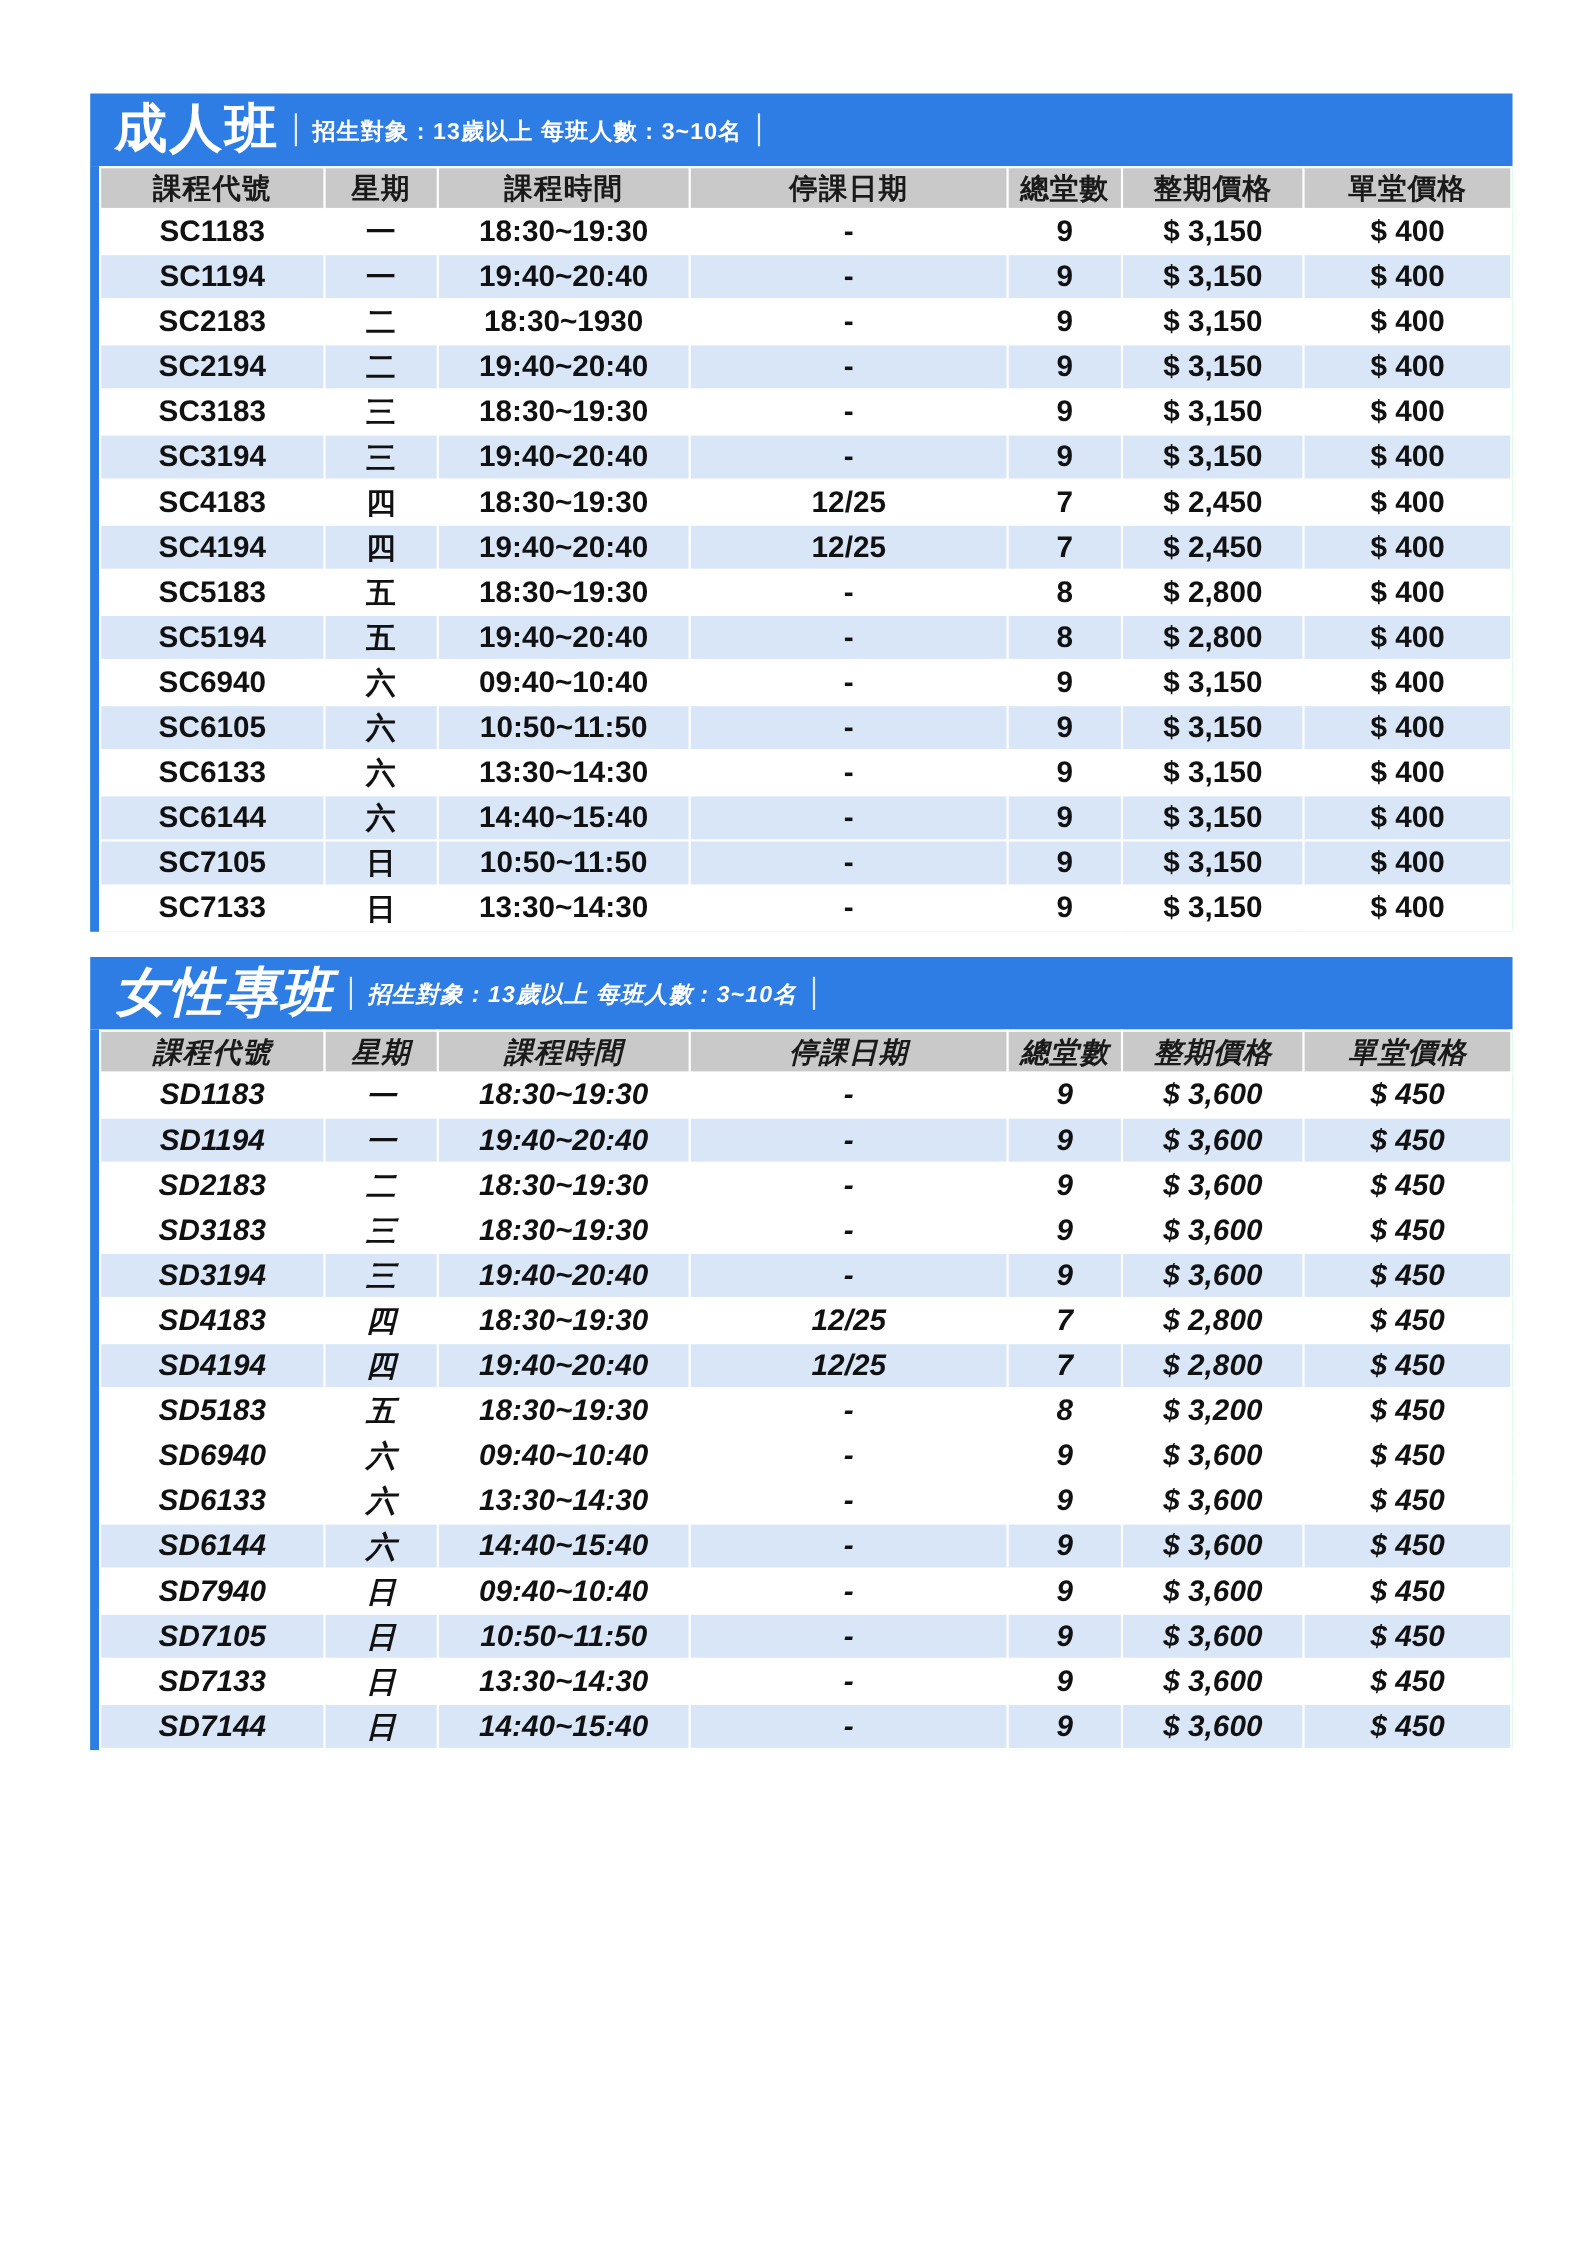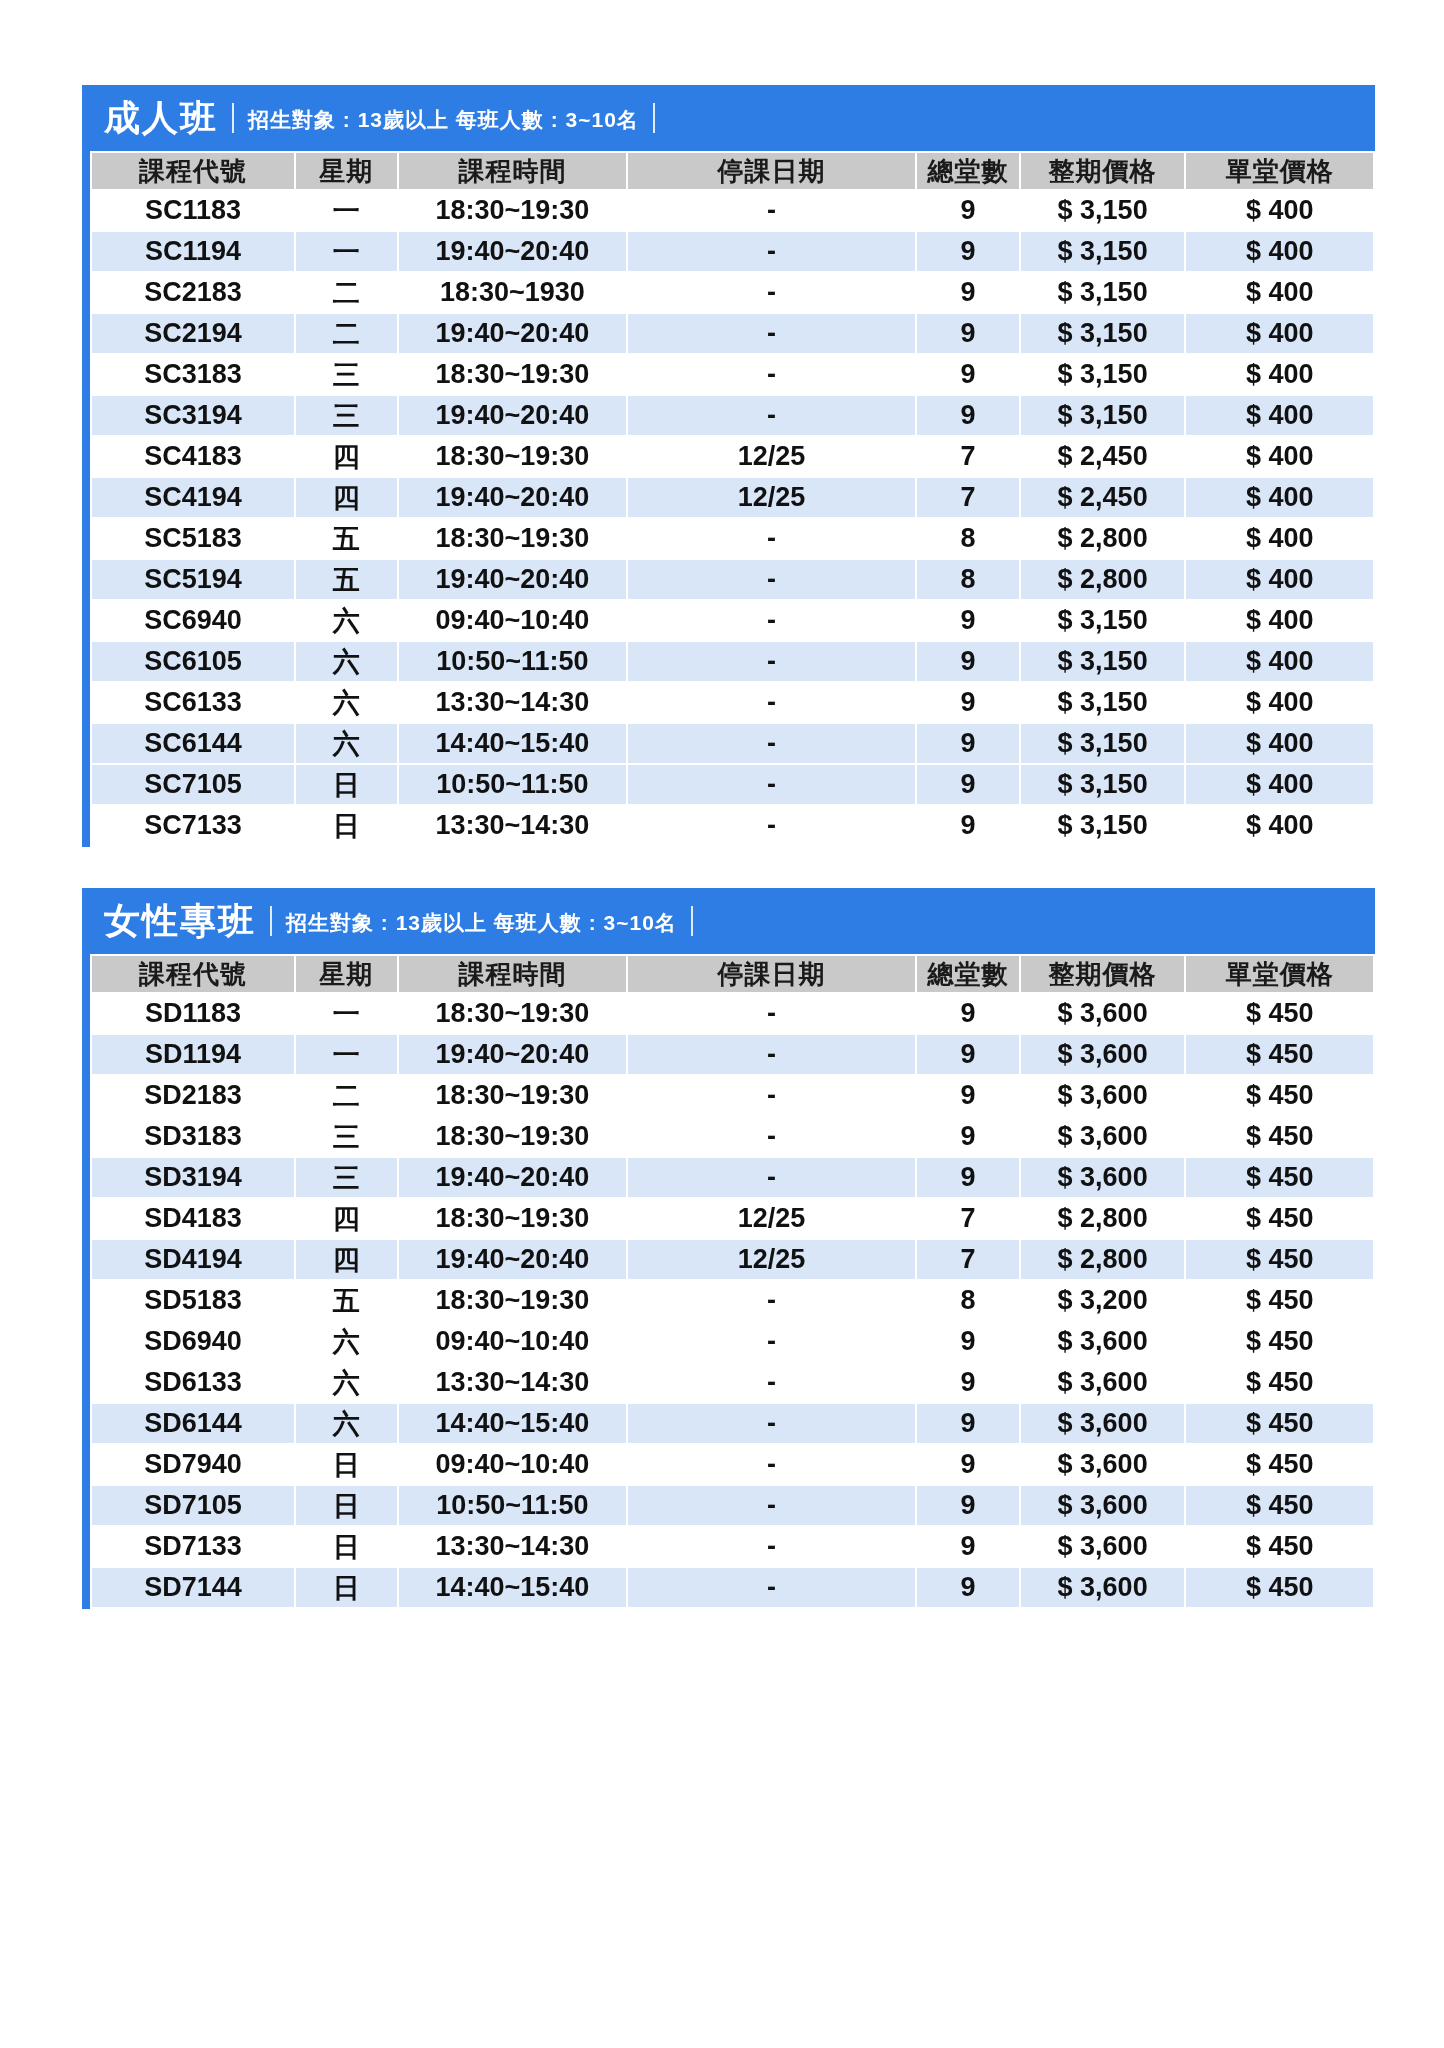--- a/index.html
+++ b/index.html
@@ -16,32 +16,32 @@
     background: #ffffff;
     font-family: "Liberation Sans", "DejaVu Sans", sans-serif;
   }
   .page {
     width: 1444px;
     height: 2048px;
     background: #ffffff;
     padding: 85px 69px 0 82px;
   }
   .section { width: 1293px; }
-  .section + .section { margin-top: 41px; }
+  .section + .section { margin-top: 23px; font-style: italic; }
 
   .title-bar {
     background: var(--accent-blue);
     height: 66px;
     display: flex;
     align-items: center;
     padding-left: 22px;
     color: var(--title-text);
   }
   .title {
-    font-size: 36px;
+    font-size: 48px;
     font-weight: 700;
     letter-spacing: 2px;
     line-height: 1;
   }
   .vbar {
     width: 2px;
     height: 30px;
     background: rgba(255,255,255,0.85);
     margin: 0 14px;
     flex: 0 0 auto;

